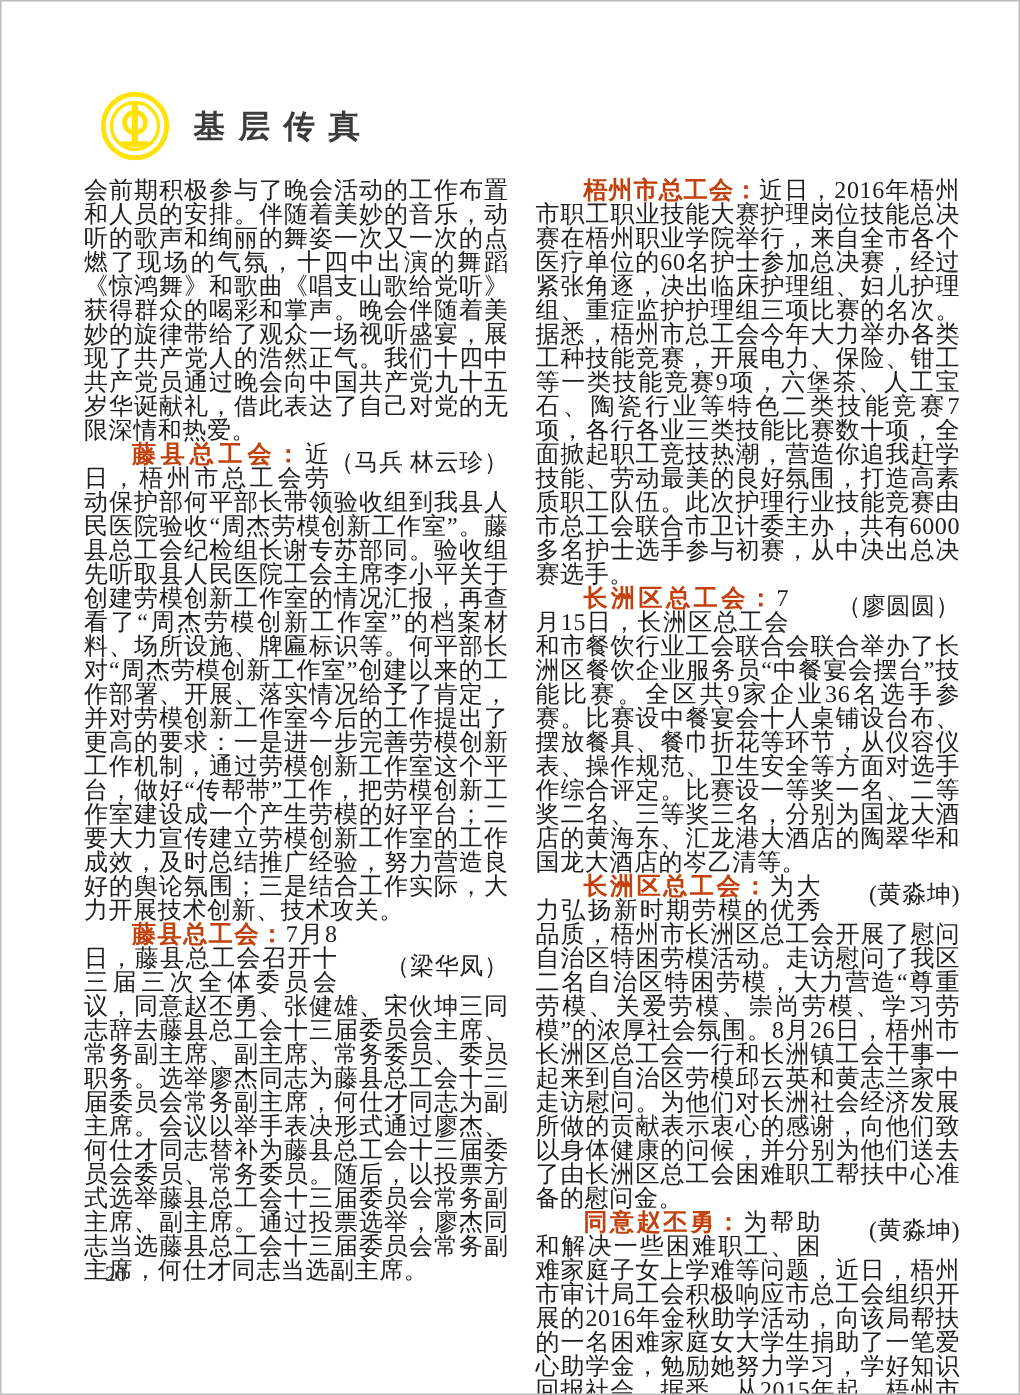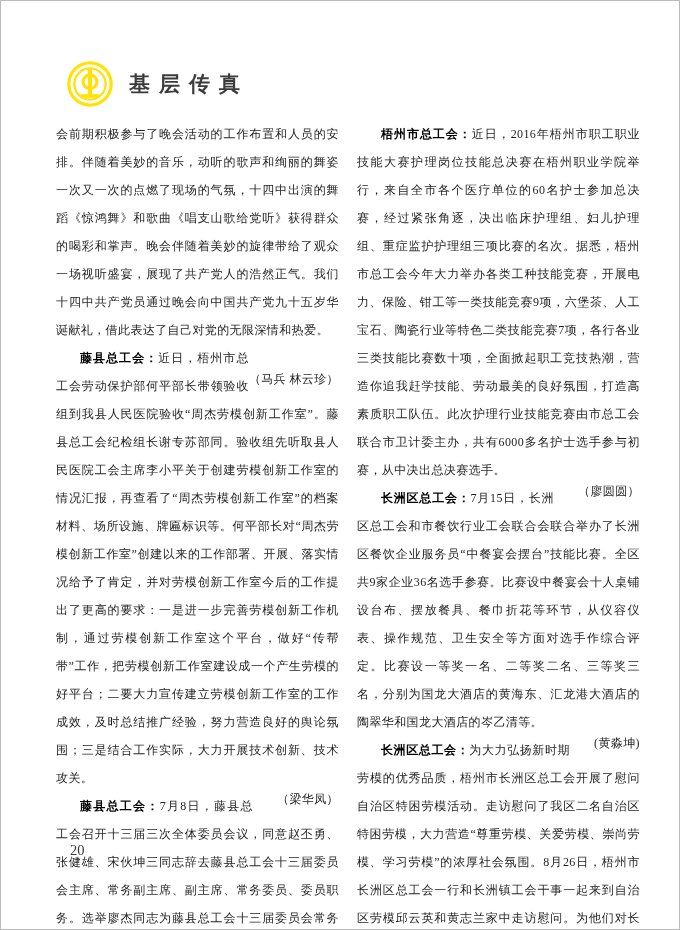--- a/index.html
+++ b/index.html
@@ -27,31 +27,31 @@
   }
   .columns{
     position:absolute;left:55px;top:119px;
     width:584px;
     display:flex;
     gap:18px;
   }
   .col{flex:1 1 0;min-width:0;}
   .para{
     margin:0;
-    font-size:12px;
-    line-height:28px;
+    font-size:16px;
+    line-height:16px;
     text-align:justify;
     text-indent:2em;
     letter-spacing:0.4px;
   }
   .para.no-indent{text-indent:0;}
   .lead{
     font-family:Liberation Sans, sans-serif;
     font-weight:bold;
-    color:#000000;
+    color:#c2410c;
   }
   .attr{float:right;margin-top:21px;}
   .page-number{
     position:absolute;left:69px;top:841px;
     font-size:14.5px;color:#3a3a3a;
     font-family:"Liberation Serif","DejaVu Serif",serif;
     text-align:center;
   }
 </style>
 </head>

